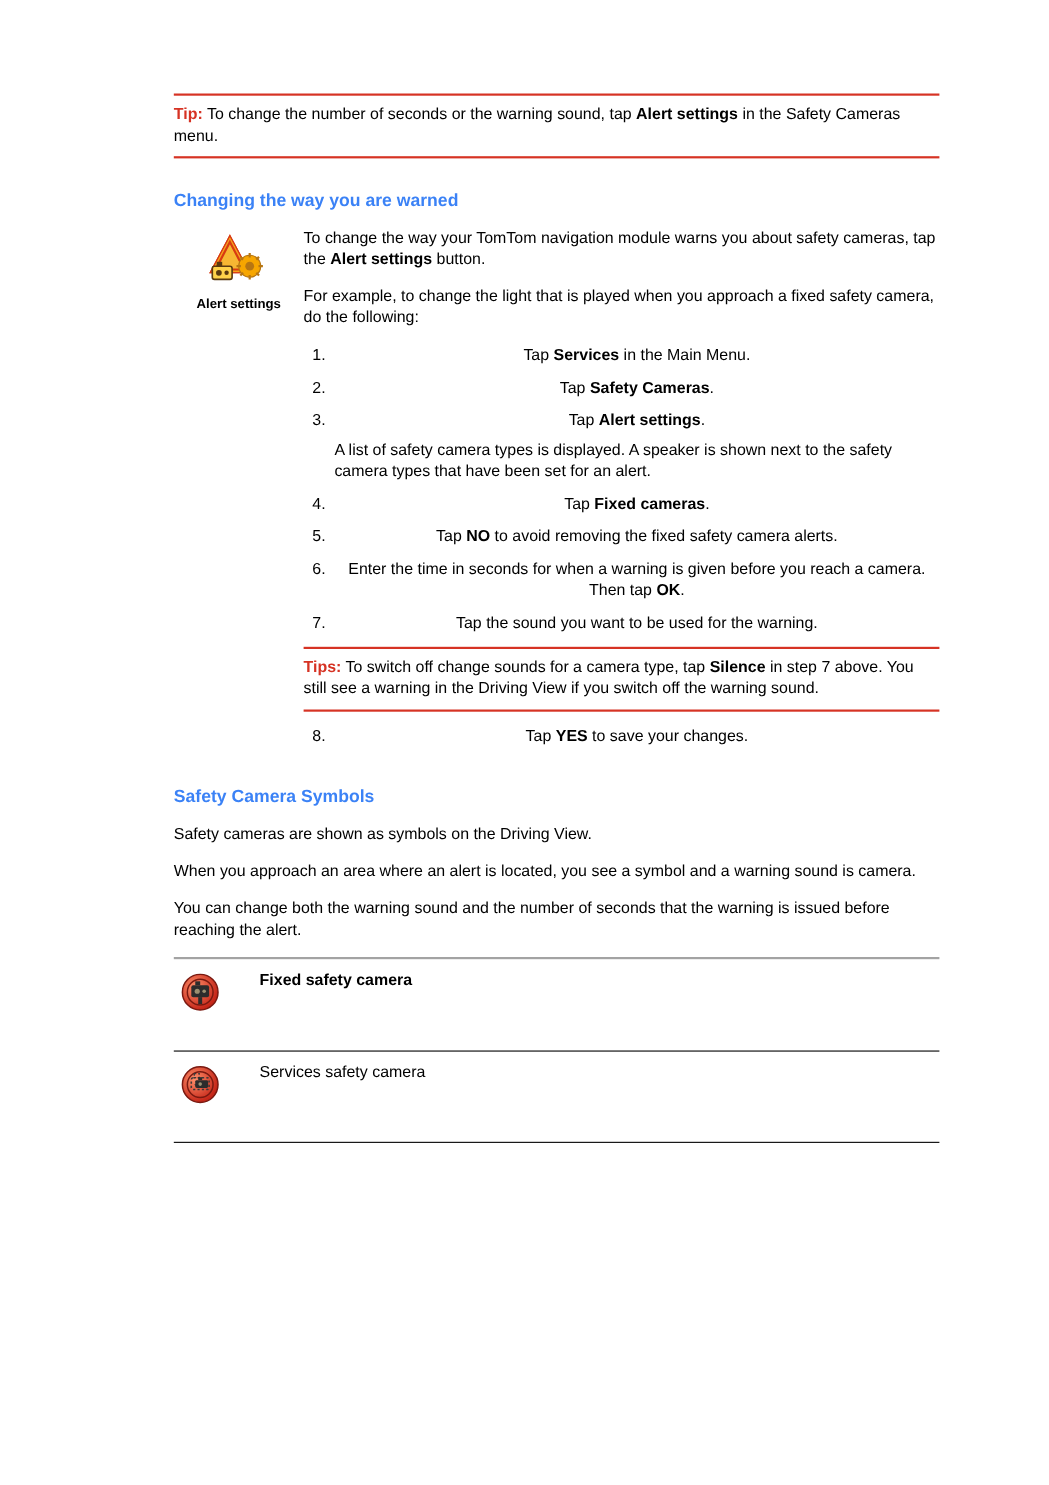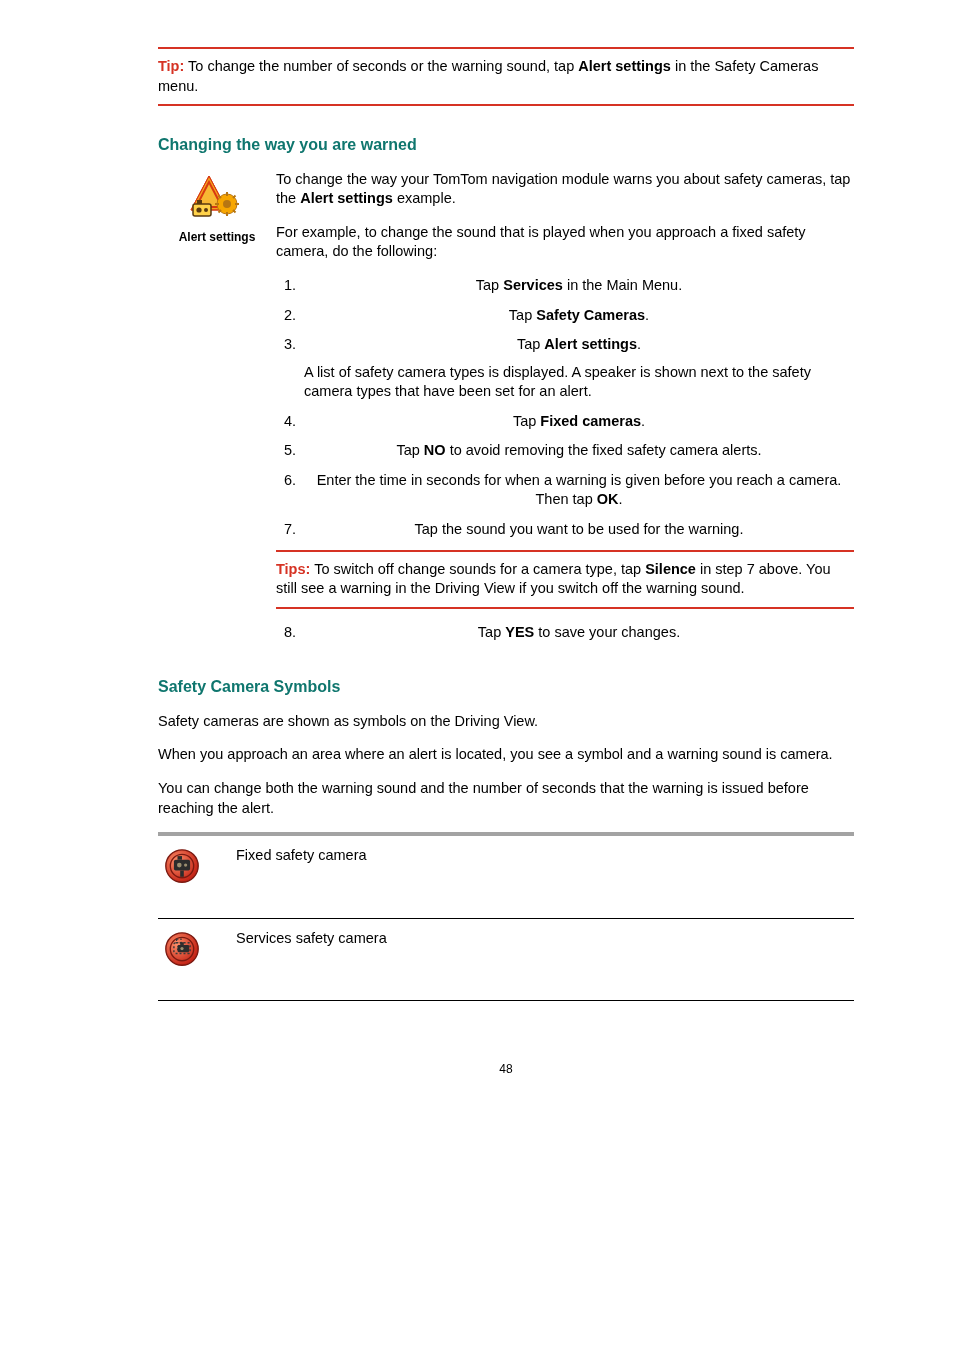--- a/index.html
+++ b/index.html
@@ -9,36 +9,36 @@
     width: 954px;
   }
   body {
     font-family: Arial, Helvetica, sans-serif;
     font-size: 14.5px;
     line-height: 1.35;
     color: #000;
   }
   .page {
     width: 954px;
-    padding: 47px 100px 40px 158px;
+    padding: 85px 100px 40px 158px;
     box-sizing: border-box;
     position: relative;
   }
   .tip-box {
     border-top: 2px solid #d63324;
     border-bottom: 2px solid #d63324;
     padding: 8px 0;
     margin-bottom: 28px;
   }
   .tip-label {
     color: #d63324;
     font-weight: bold;
   }
   .section-heading {
-    color: #0f766e;
+    color: #3b82f6;
     font-weight: bold;
     font-size: 16px;
     margin: 24px 0 14px 0;
   }
 
   .two-col {
     display: flex;
     align-items: flex-start;
   }
   .two-col .left {
@@ -94,21 +94,22 @@
     width: 100%;
     border-collapse: collapse;
     margin-top: 6px;
   }
   .sym-table td {
     border-bottom: 1px solid #000;
     padding: 10px 6px 28px 6px;
     vertical-align: top;
   }
   .sym-table tr:first-child td {
-    border-top: 4px solid #a3a3a3;
+    border-top: 2px solid #a3a3a3;
+    font-weight: bold;
   }
   .sym-icon-cell {
     width: 60px;
   }
   .sym-icon {
     width: 36px;
     height: 36px;
     margin-top: 2px;
   }
 
@@ -155,23 +156,23 @@
             <line x1="8.5" y1="8.5" x2="6" y2="6"></line>
             <line x1="-8.5" y1="8.5" x2="-6" y2="6"></line>
             <line x1="8.5" y1="-8.5" x2="6" y2="-6"></line>
           </g>
         </g>
       </svg>
       <div class="alert-cap">Alert settings</div>
     </div>
     <div class="right">
       <p>
-        <span>To change the way your TomTom navigation module warns you about safety cameras, tap the </span><b>Alert settings</b><span> example.</span>
+        <span>To change the way your TomTom navigation module warns you about safety cameras, tap the </span><b>Alert settings</b><span> button.</span>
       </p>
-      <p>For example, to change the sound that is played when you approach a fixed safety camera, do the following:</p>
+      <p>For example, to change the light that is played when you approach a fixed safety camera, do the following:</p>
 
       <div class="ol-list">
         <div class="ol-item">
           <div class="num">1.</div>
           <div class="txt"><span>Tap </span><b>Services</b><span> in the Main Menu.</span></div>
         </div>
         <div class="ol-item">
           <div class="num">2.</div>
           <div class="txt"><span>Tap </span><b>Safety Cameras</b><span>.</span></div>
         </div>
@@ -255,14 +256,13 @@
           <rect x="15" y="15.5" width="13" height="8" rx="1.5" fill="#2c2c2c"></rect>
           <circle cx="20" cy="19.5" r="1.8" fill="#9b8f70"></circle>
           <rect x="18" y="12.5" width="4" height="3" fill="#2c2c2c"></rect>
         </svg>
       </td>
       <td>Services safety camera</td>
     </tr>
   </tbody>
     </table>
 
-  <div class="page-num">48</div>
 </div>
 
 </body></html>

